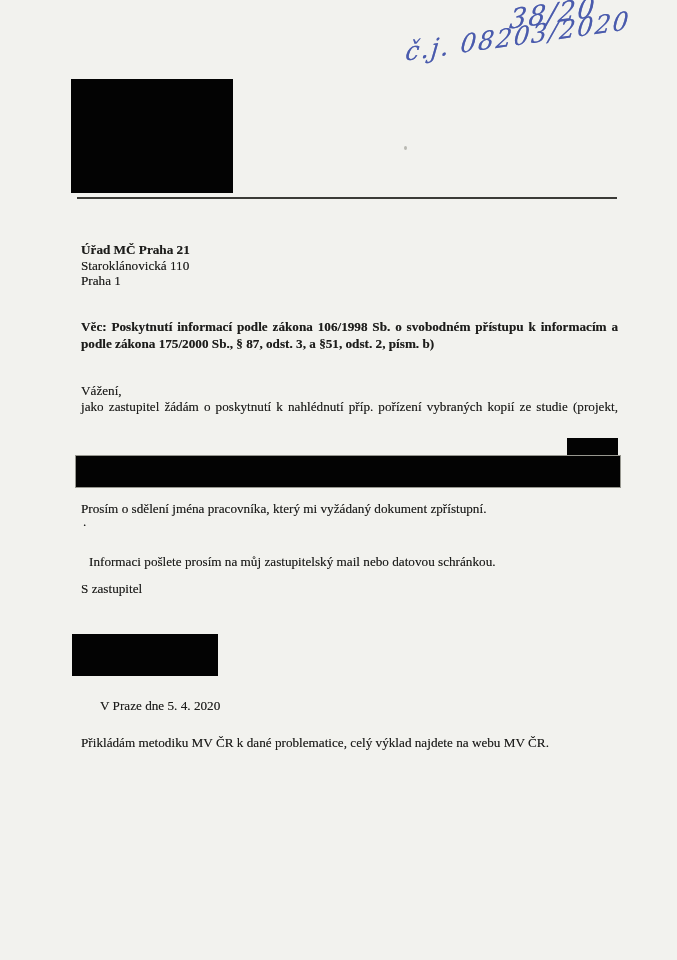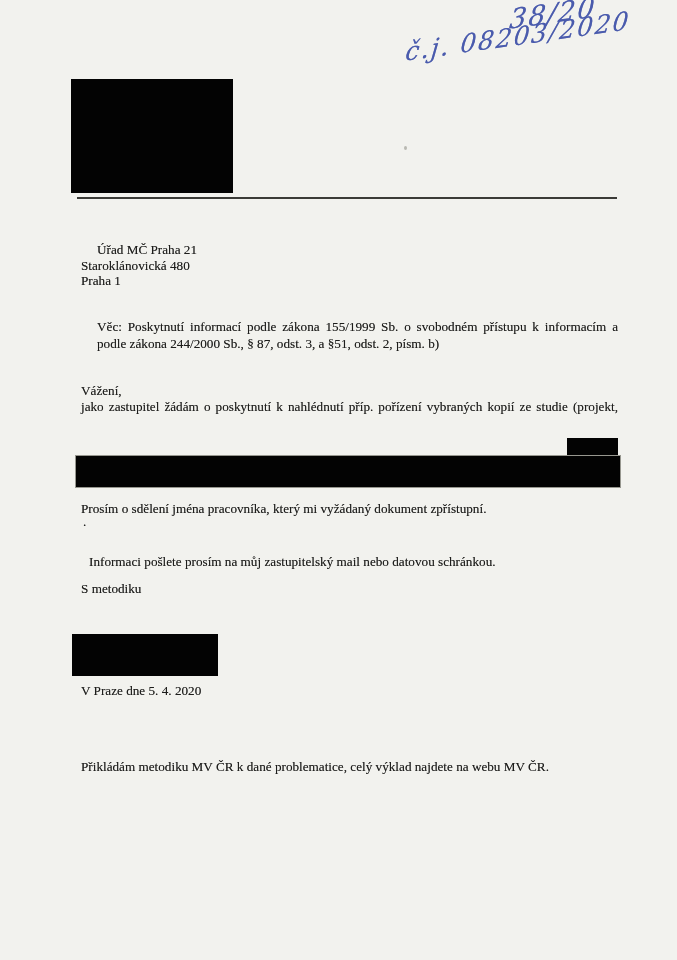--- a/index.html
+++ b/index.html
@@ -20,31 +20,31 @@
     left: 81px;
     font-size: 13.2px;
     line-height: 16.4px;
     color: #1d1d1b;
     text-shadow: 0 0 0.6px rgba(30,30,30,0.5);
   }
   .tline { white-space: nowrap; line-height: 17px; }
   .para, .subject { width: 537px; }
   .para .line, .subject .line { white-space: nowrap; }
   .stretch { text-align: justify; text-align-last: justify; }
-  .bold { font-weight: normal; margin-left: 16px; }
+  .bold { font-weight: bold; }
   .recipient { top: 242px; line-height: 15.7px; }
   .subject { top: 319px; line-height: 16.5px; }
   .salutation { top: 382px; }
   .para-request { top: 399px; }
   .line-prosim { top: 500px; }
   .stray { top: 513px; left: 83px; }
   .line-informaci { top: 553px; margin-left: 8px; }
   .line-pozdrav { top: 580px; }
-  .line-date { top: 682px; }
-  .line-ps { top: 734px; margin-top: 24px; }
+  .line-date { top: 697px; margin-left: 19px; }
+  .line-ps { top: 734px; }
   .redact { position: absolute; background: #030303; }
   .redact-sender { left: 71px; top: 79px; width: 162px; height: 114px; }
   .redact-inline { left: 567px; top: 438px; width: 51px; height: 19px; }
   .redact-bar { left: 76px; top: 456px; width: 544px; height: 31px; box-shadow: 0 0 0 1px #97978f; }
   .redact-signature { left: 72px; top: 634px; width: 146px; height: 42px; }
   .rule {
     position: absolute; left: 77px; top: 197px;
     width: 540px; height: 2px; background: #3b3b37;
   }
   .hand {
@@ -71,41 +71,41 @@
 
   <div class="hand hand1">38/20</div>
   <div class="hand hand2">č.j. 08203/2020</div>
 
   <div class="redact redact-sender"></div>
   <div class="rule"></div>
   <div class="speck"></div>
 
   <div class="recipient">
     <div class="bold">Úřad MČ Praha 21</div>
-    <div>Staroklánovická 480</div>
+    <div>Staroklánovická 110</div>
     <div>Praha 1</div>
   </div>
 
   <div class="subject">
-    <div class="line bold stretch">Věc: Poskytnutí informací podle zákona 155/1999 Sb. o svobodném přístupu k informacím a</div>
-    <div class="line bold">podle zákona 244/2000 Sb., § 87,  odst. 3, a §51, odst. 2, písm. b)</div>
+    <div class="line bold stretch">Věc: Poskytnutí informací podle zákona 106/1998 Sb. o svobodném přístupu k informacím a</div>
+    <div class="line bold">podle zákona 175/2000 Sb., § 87,  odst. 3, a §51, odst. 2, písm. b)</div>
   </div>
 
   <div class="tline salutation">Vážení,</div>
 
   <div class="para para-request">
     <div class="line stretch">jako zastupitel žádám o poskytnutí k nahlédnutí příp. pořízení vybraných kopií ze studie (projekt,</div>
   </div>
 
   <div class="redact redact-inline"></div>
   <div class="redact redact-bar"></div>
 
   <div class="tline line-prosim">Prosím o sdělení jména pracovníka, který mi vyžádaný dokument zpřístupní.</div>
   <div class="tline stray">.</div>
   <div class="tline line-informaci">Informaci pošlete prosím na můj zastupitelský mail nebo datovou schránkou.</div>
-  <div class="tline line-pozdrav">S metodiku</div>
+  <div class="tline line-pozdrav">S zastupitel</div>
 
   <div class="redact redact-signature"></div>
 
   <div class="tline line-date">V Praze dne 5. 4. 2020</div>
   <div class="tline line-ps">Přikládám metodiku MV ČR k dané problematice, celý výklad najdete na webu MV ČR.</div>
 
 </div>
 
 </body></html>

